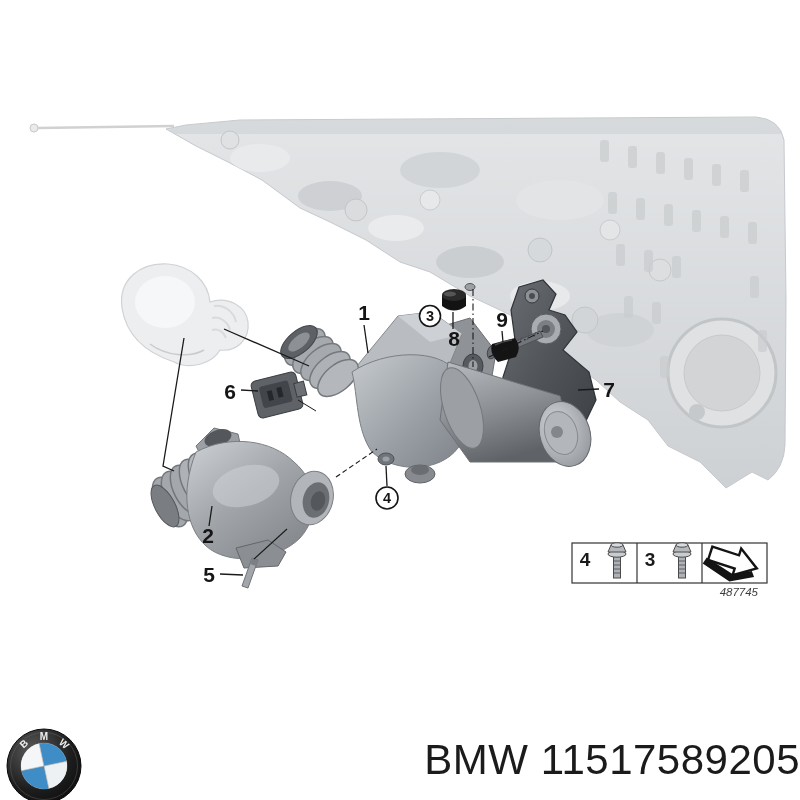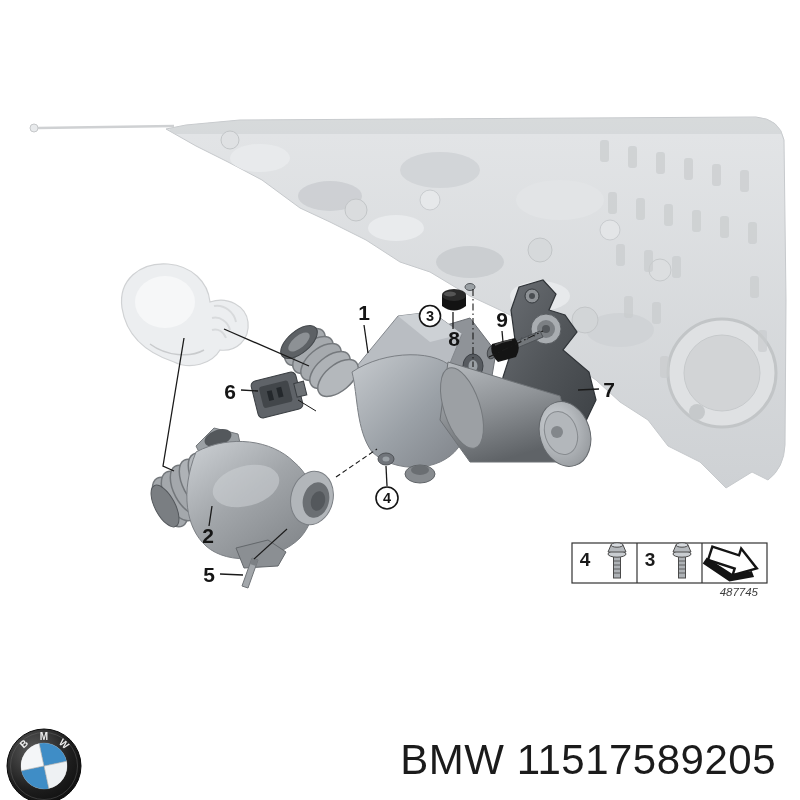--- a/index.html
+++ b/index.html
@@ -8,21 +8,21 @@
     background:#ffffff;
     font-family:"Liberation Sans","DejaVu Sans",sans-serif;
   }
   .stage{position:absolute;left:0;top:0;width:800px;height:800px;}
   svg text{font-family:"Liberation Sans","DejaVu Sans",sans-serif;}
   .callout{font-size:21px;font-weight:bold;fill:#151515;}
   .callout-small{font-size:14.5px;font-weight:bold;fill:#151515;}
   .legend-num{font-size:19px;font-weight:bold;fill:#1a1a1a;}
   .drawing-num{font-size:11.5px;font-style:italic;fill:#3c3c3c;}
   .footer-text{
-    position:absolute;top:738px;right:24px;height:46px;line-height:44px;
+    position:absolute;top:738px;right:0;height:46px;line-height:44px;
     font-size:42px;letter-spacing:.5px;color:#1b1b1b;white-space:nowrap;
   }
   .logo-wrap{position:absolute;left:2px;top:726px;width:80px;height:80px;}
 </style>
 </head>
 <body>
 
 <div class="stage">
 <svg width="800" height="800" viewBox="0 0 800 800">
   <defs>

